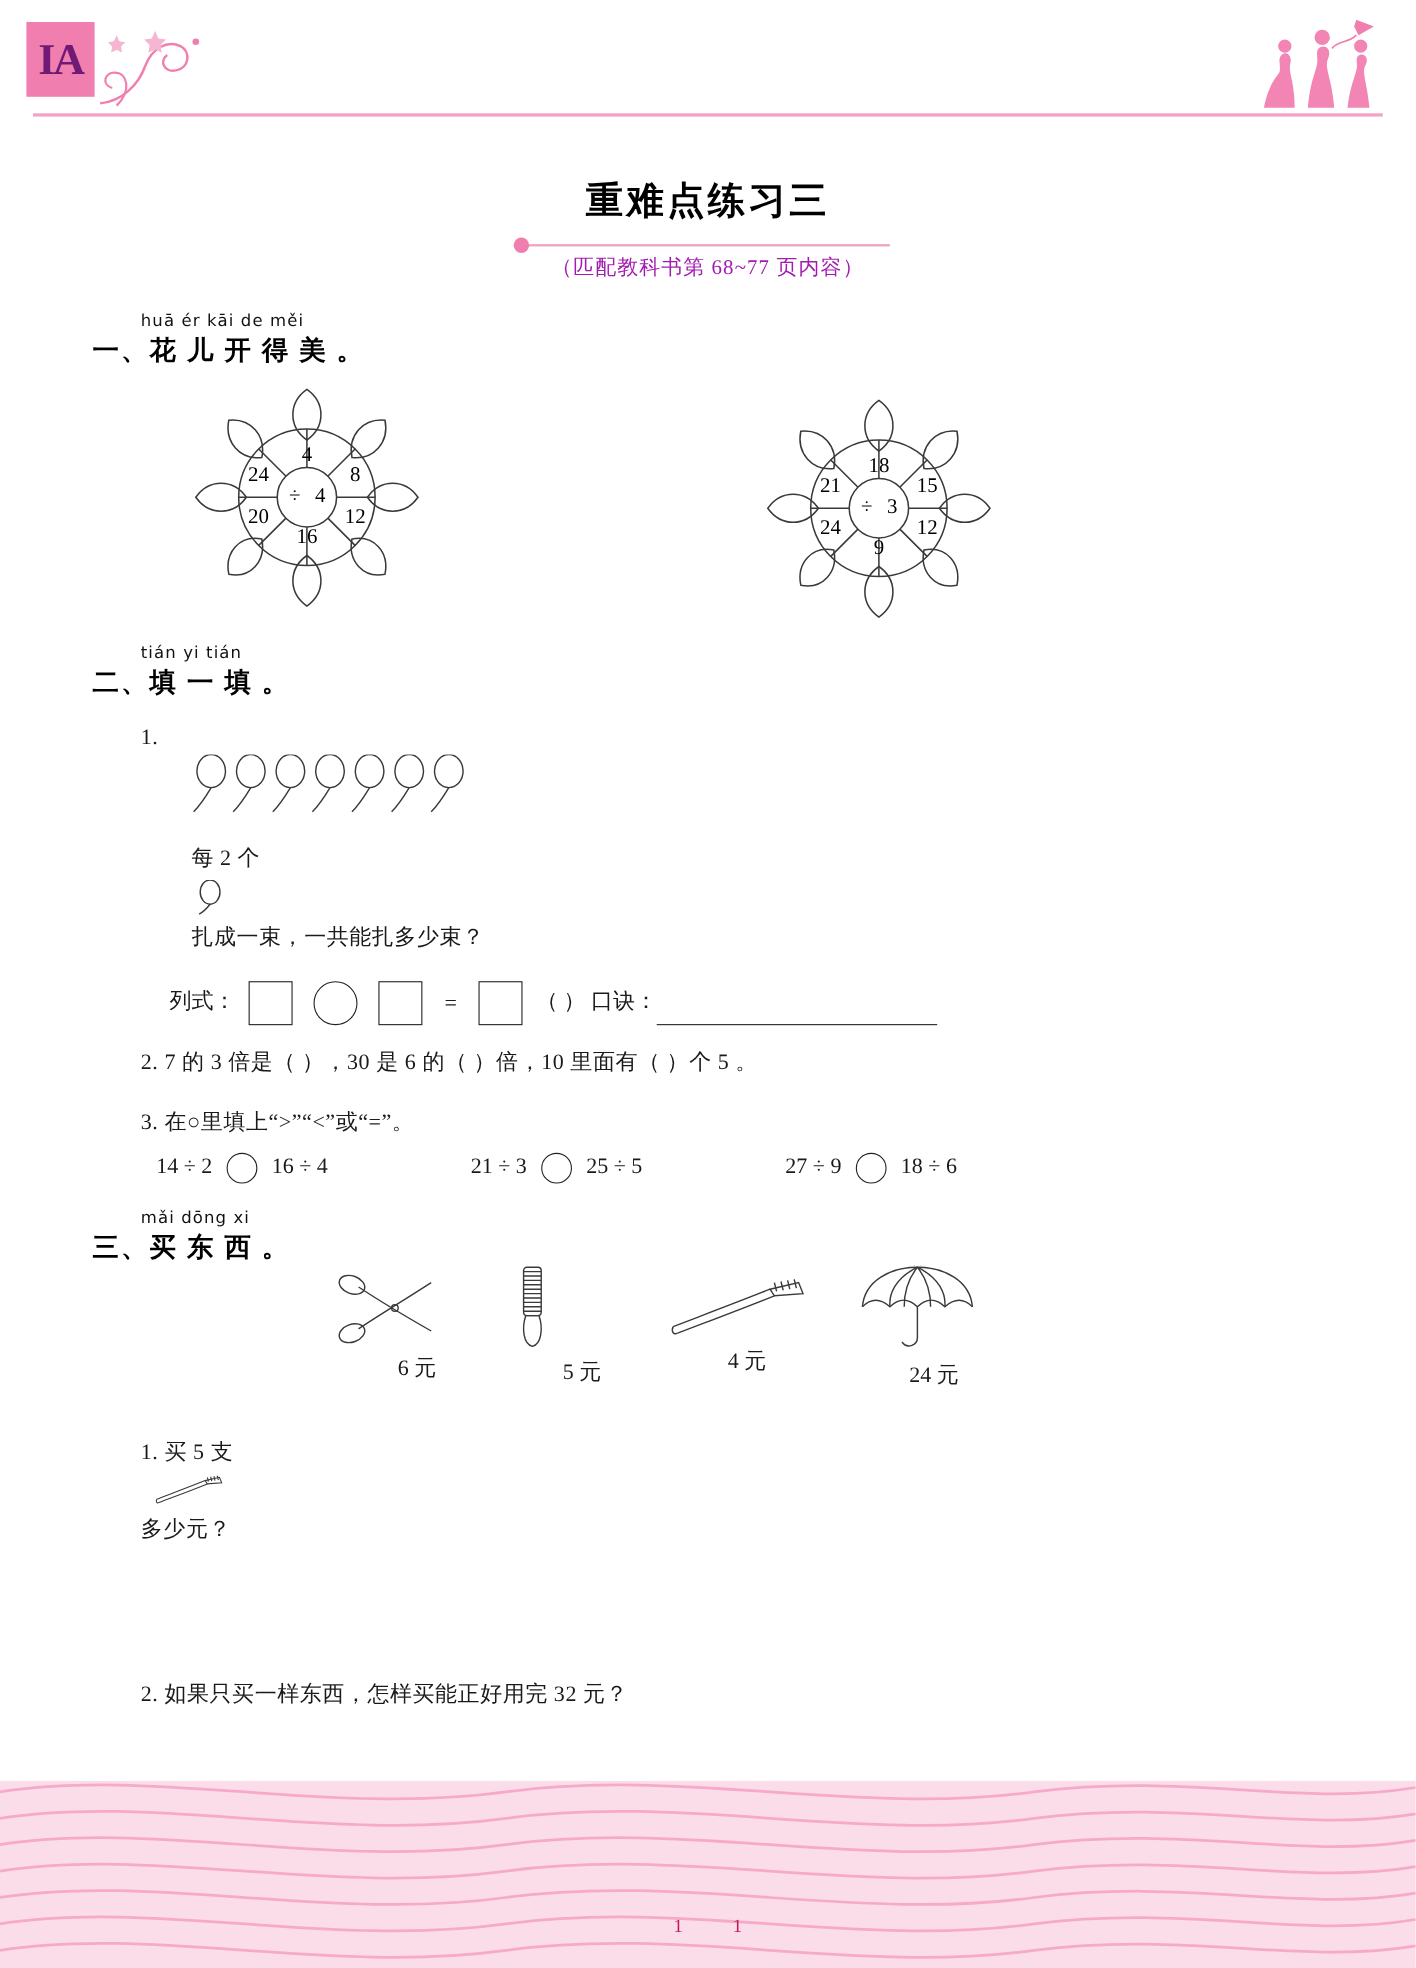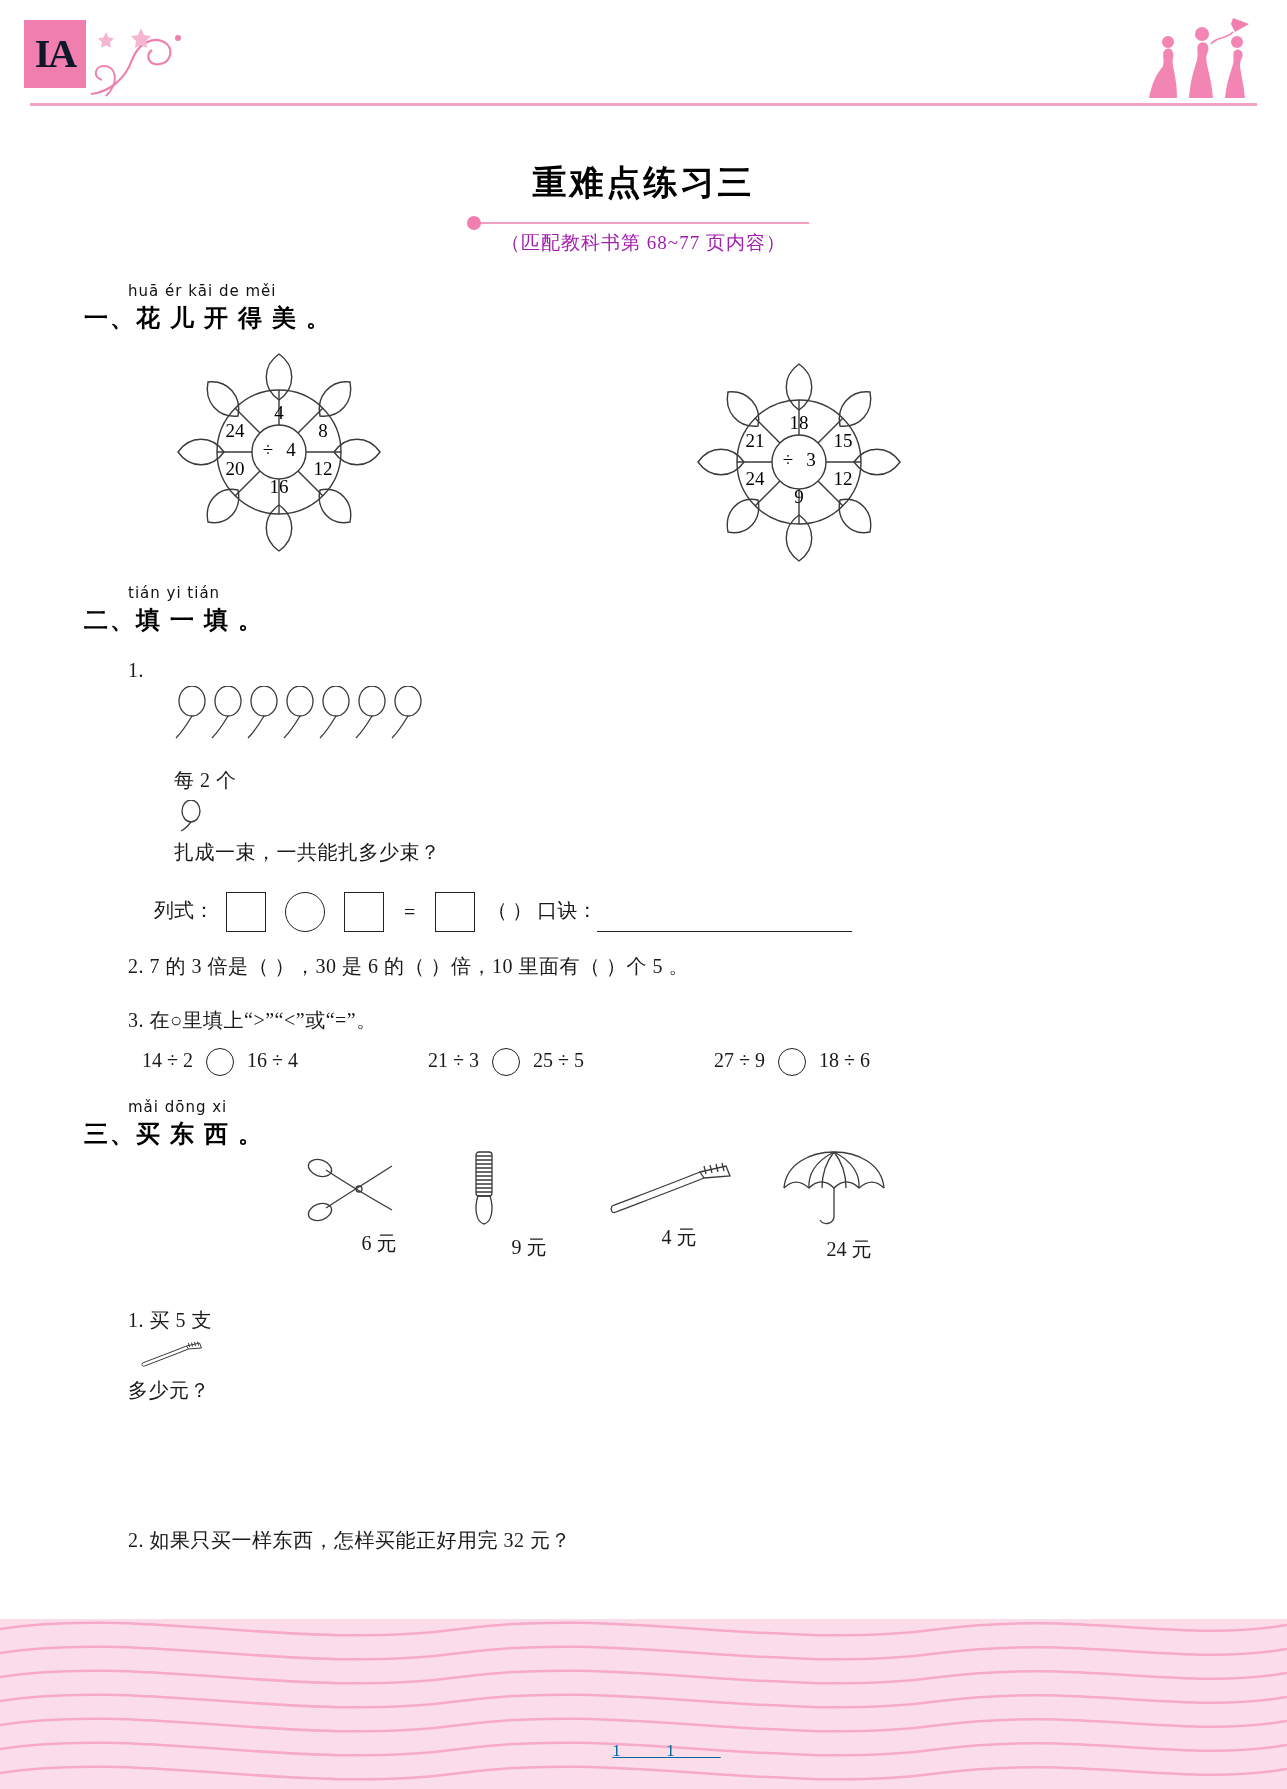--- a/index.html
+++ b/index.html
@@ -31,21 +31,21 @@
     height: 3px;
     background: #f3a3c4;
   }
   .logo-box {
     position: absolute;
     left: 24px;
     top: 20px;
     width: 62px;
     height: 68px;
     background: #f07fb0;
-    color: #0f172a;
+    color: #701a75;
     font-family: "Liberation Serif", serif;
     font-size: 40px;
     font-weight: bold;
     text-align: center;
     line-height: 68px;
     letter-spacing: -2px;
   }
   .swirl {
     position: absolute;
     left: 86px;
@@ -69,24 +69,23 @@
     width: 1287px;
     height: 230px;
   }
   .page-number-row {
     position: absolute;
     bottom: 28px;
     left: 0;
     width: 1287px;
     text-align: center;
     font-size: 17px;
-    color: #0369a1;
+    color: #be185d;
     letter-spacing: 46px;
     text-indent: 46px;
-    text-decoration: underline;
   }
 
   
   .content {
     position: absolute;
     left: 0;
     top: 120px;
     width: 1287px;
   }
 
@@ -456,21 +455,21 @@
       </div>
 
       <div class="shop-item" style="left:330px; top:-8px;">
         <svg width="60" height="82" viewBox="0 0 60 82">
           <g fill="none" stroke="#3a3a3a" stroke-width="1.3">
             <rect x="22" y="4" width="16" height="44" rx="3"></rect>
             <path d="M22 8 h16 M22 12 h16 M22 16 h16 M22 20 h16 M22 24 h16 M22 28 h16 M22 32 h16 M22 36 h16 M22 40 h16 M22 44 h16"></path>
             <path d="M24 48 C 20 60, 22 74, 30 76 C 38 74, 40 60, 36 48 Z"></path>
           </g>
         </svg>
-        <div class="shop-price">9 元</div>
+        <div class="shop-price">5 元</div>
       </div>
 
       <div class="shop-item" style="left:480px; top:4px;">
         <svg width="130" height="60" viewBox="0 0 130 60">
           <g fill="none" stroke="#3a3a3a" stroke-width="1.3">
             <path d="M8 46 C 34 36, 66 24, 96 12"></path>
             <path d="M12 52 C 38 42, 70 30, 100 18"></path>
             <path d="M8 46 C 6 50, 8 54, 12 52"></path>
             <path d="M96 12 L 122 6 L 126 16 L 100 18 Z"></path>
             <path d="M100 6 l2 8 M106 5 l2 8 M112 4 l2 8 M118 3 l2 8"></path>

